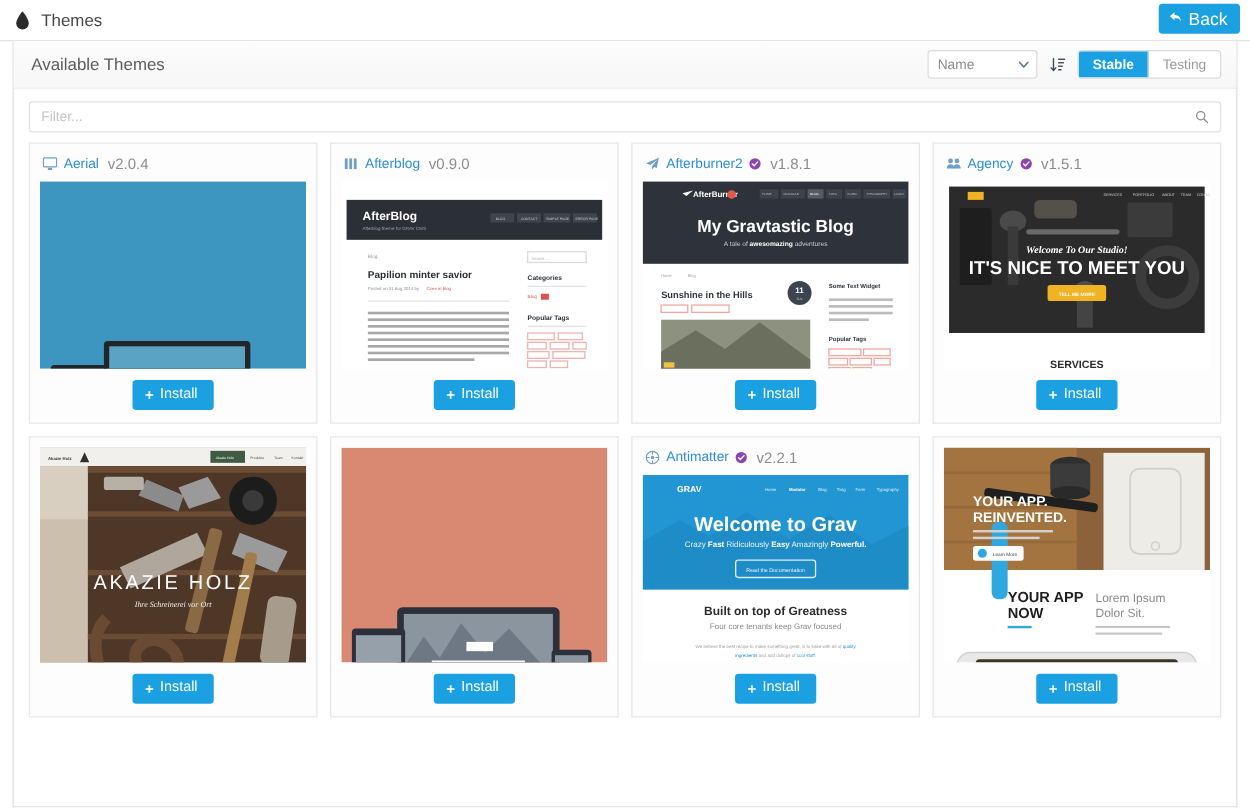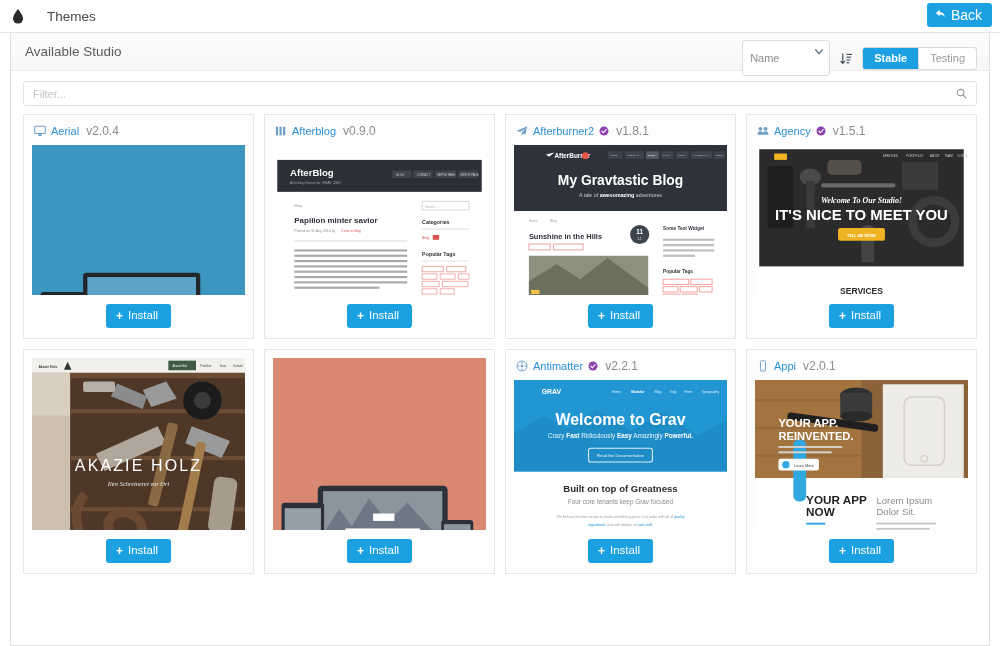--- a/index.html
+++ b/index.html
@@ -14,21 +14,21 @@
   
   .topbar {
     height: 33px;
     background: #ffffff;
     border-bottom: 1px solid #e4e4e4;
     display: flex; align-items: center;
     padding: 0 8px 0 12px;
     position: relative;
   }
   .topbar-title {
-    display: flex; align-items: flex-end; gap: 23px;
+    display: flex; align-items: flex-end; gap: 9px;
     font-size: 13.5px; color: #474747;
   }
   .drop-icon { width: 12px; height: 15px; display:block; }
   .back-btn {
     position: absolute; right: 8px; top: 3px;
     background: #1ba1e2; color: #fff;
     font-size: 14px;
     border: none; border-radius: 3px;
     padding: 5px 10px 5px 8px;
     display: flex; align-items: flex-start; gap: 5px;
@@ -59,21 +59,21 @@
   .panel-title { font-size: 13.5px; color: #5b5b5b; }
 
   .head-tools {
     position: absolute; right: 12px; top: 7px;
     display: flex; align-items: center; gap: 7px;
   }
   .select-wrap {
     position: relative;
     border: 1px solid #dcdcdc; border-radius: 3px;
     background: #fff;
-    height: 36px; width: 88px;
+    height: 23px; width: 88px;
     display: flex; align-items: center;
     padding: 0 7px;
   }
   .select-wrap span { font-size: 11px; color: #8d8d8d; }
   .chev {
     position: absolute; right: 6px; top: 8px;
     width: 8px; height: 6px;
   }
   .sort-btn {
     width: 18px; height: 21px;
@@ -172,21 +172,21 @@
       <path d="M5 2 L1 5.5 L5 9 L5 7 C8 7 10 8 10.5 10 C10.8 6.5 8.6 4.5 5 4.3 Z" fill="#fff"></path>
     </svg>
     <span>Back</span>
   </button>
 </div>
 
 <div class="page">
   <div class="panel">
 
     <div class="panel-head">
-      <div class="panel-title">Available Studio</div>
+      <div class="panel-title">Available Themes</div>
 
       <div class="head-tools">
         <div class="select-wrap">
           <span>Name</span>
           <svg class="chev" viewBox="0 0 8 6">
             <path d="M0.6 0.8 L4 4.6 L7.4 0.8" stroke="#6b7b8c" stroke-width="1.4" fill="none" stroke-linecap="round"></path>
           </svg>
         </div>
 
         <div class="sort-btn">
@@ -660,28 +660,20 @@
         </div>
         <div class="card-foot">
           <button class="install-btn">
             <span class="plus">+</span>
             <span>Install</span>
           </button>
         </div>
       </div>
 
       <div class="card">
-        <div class="card-head">
-          <svg class="card-icon" viewBox="0 0 14 14">
-            <rect x="4" y="1" width="6" height="12" rx="1" stroke="#6f9ec9" stroke-width="1.1" fill="none"></rect>
-            <circle cx="7" cy="11.2" r="0.7" fill="#6f9ec9"></circle>
-          </svg>
-          <span class="card-name">Appi</span>
-          <span class="card-ver">v2.0.1</span>
-        </div>
         <div class="thumb">
           <svg class="th" viewBox="0 0 200 200" preserveAspectRatio="xMidYMin slice">
             <rect width="200" height="200" fill="#ffffff"></rect>
             <rect x="0" y="0" width="200" height="92" fill="#8b6239"></rect>
             <rect x="0" y="0" width="100" height="92" fill="#a3743f"></rect>
             <g fill="#96693a">
               <rect x="0" y="18" width="100" height="2"></rect>
                 <rect x="0" y="44" width="100" height="2"></rect>
               <rect x="0" y="70" width="100" height="2"></rect>
             </g>

